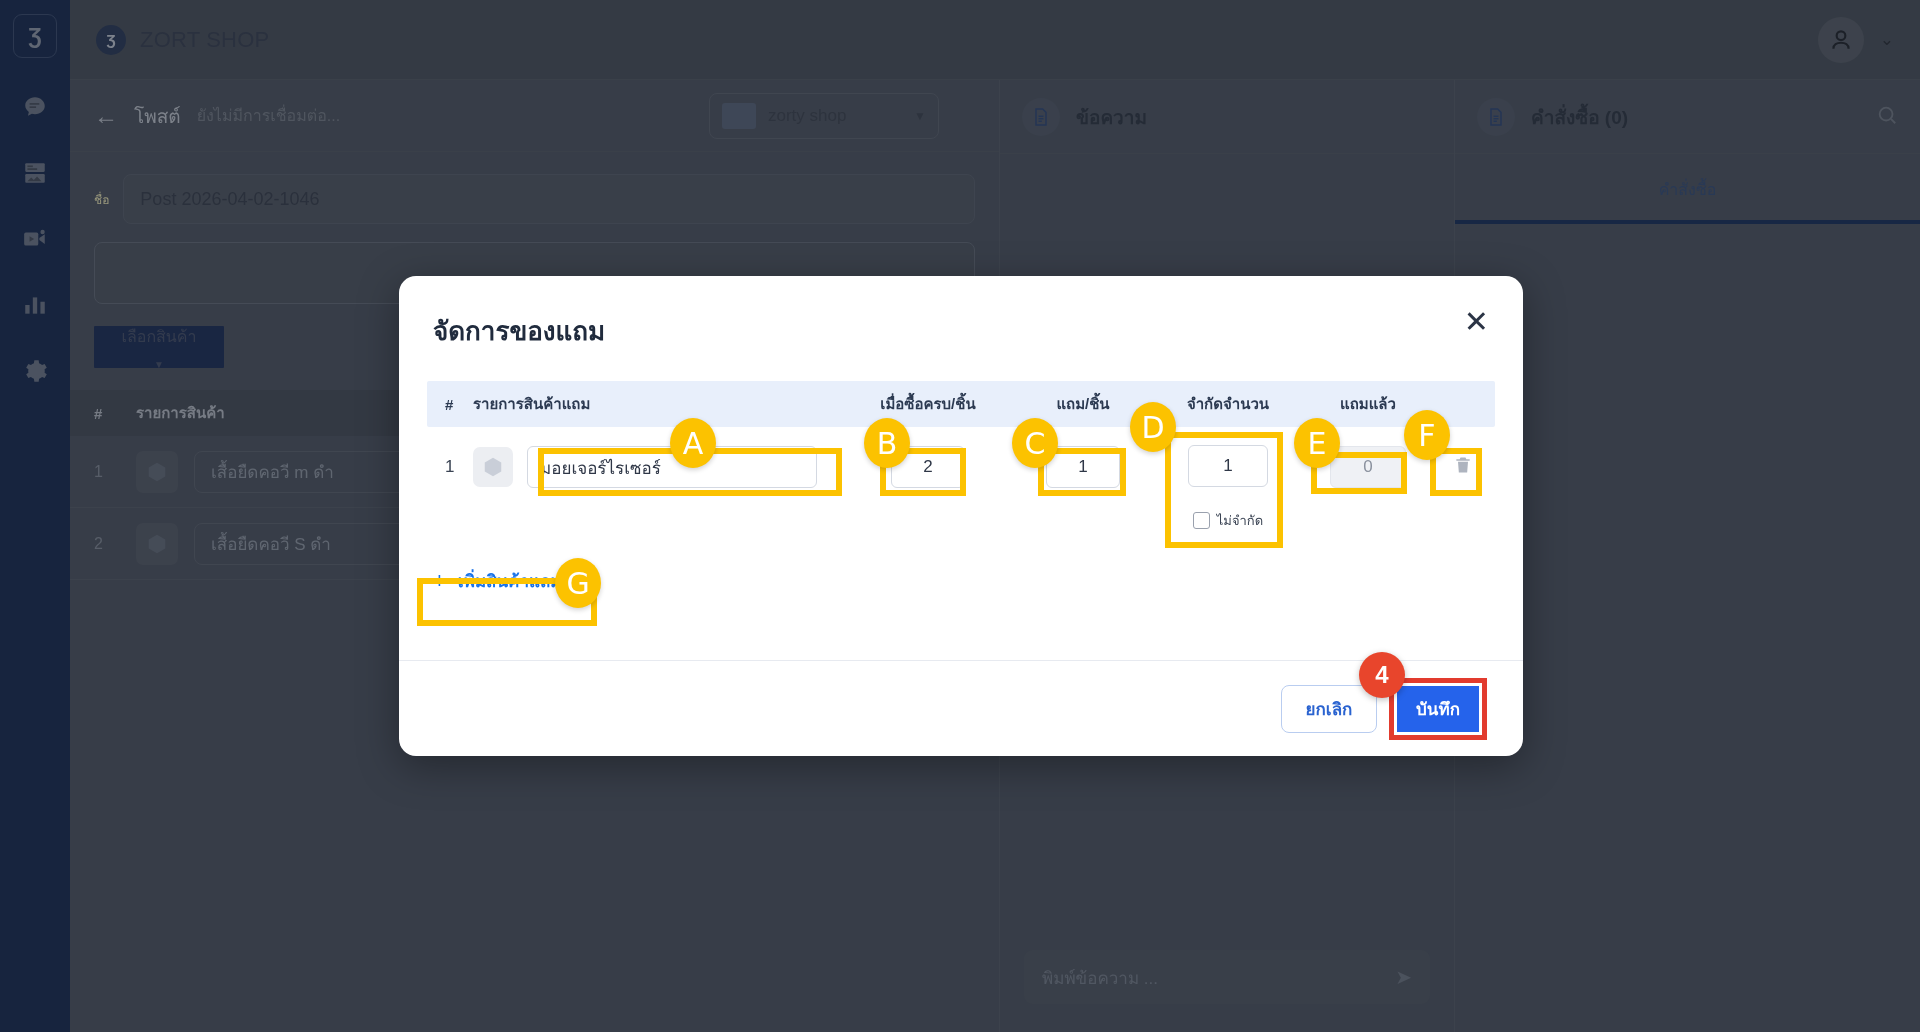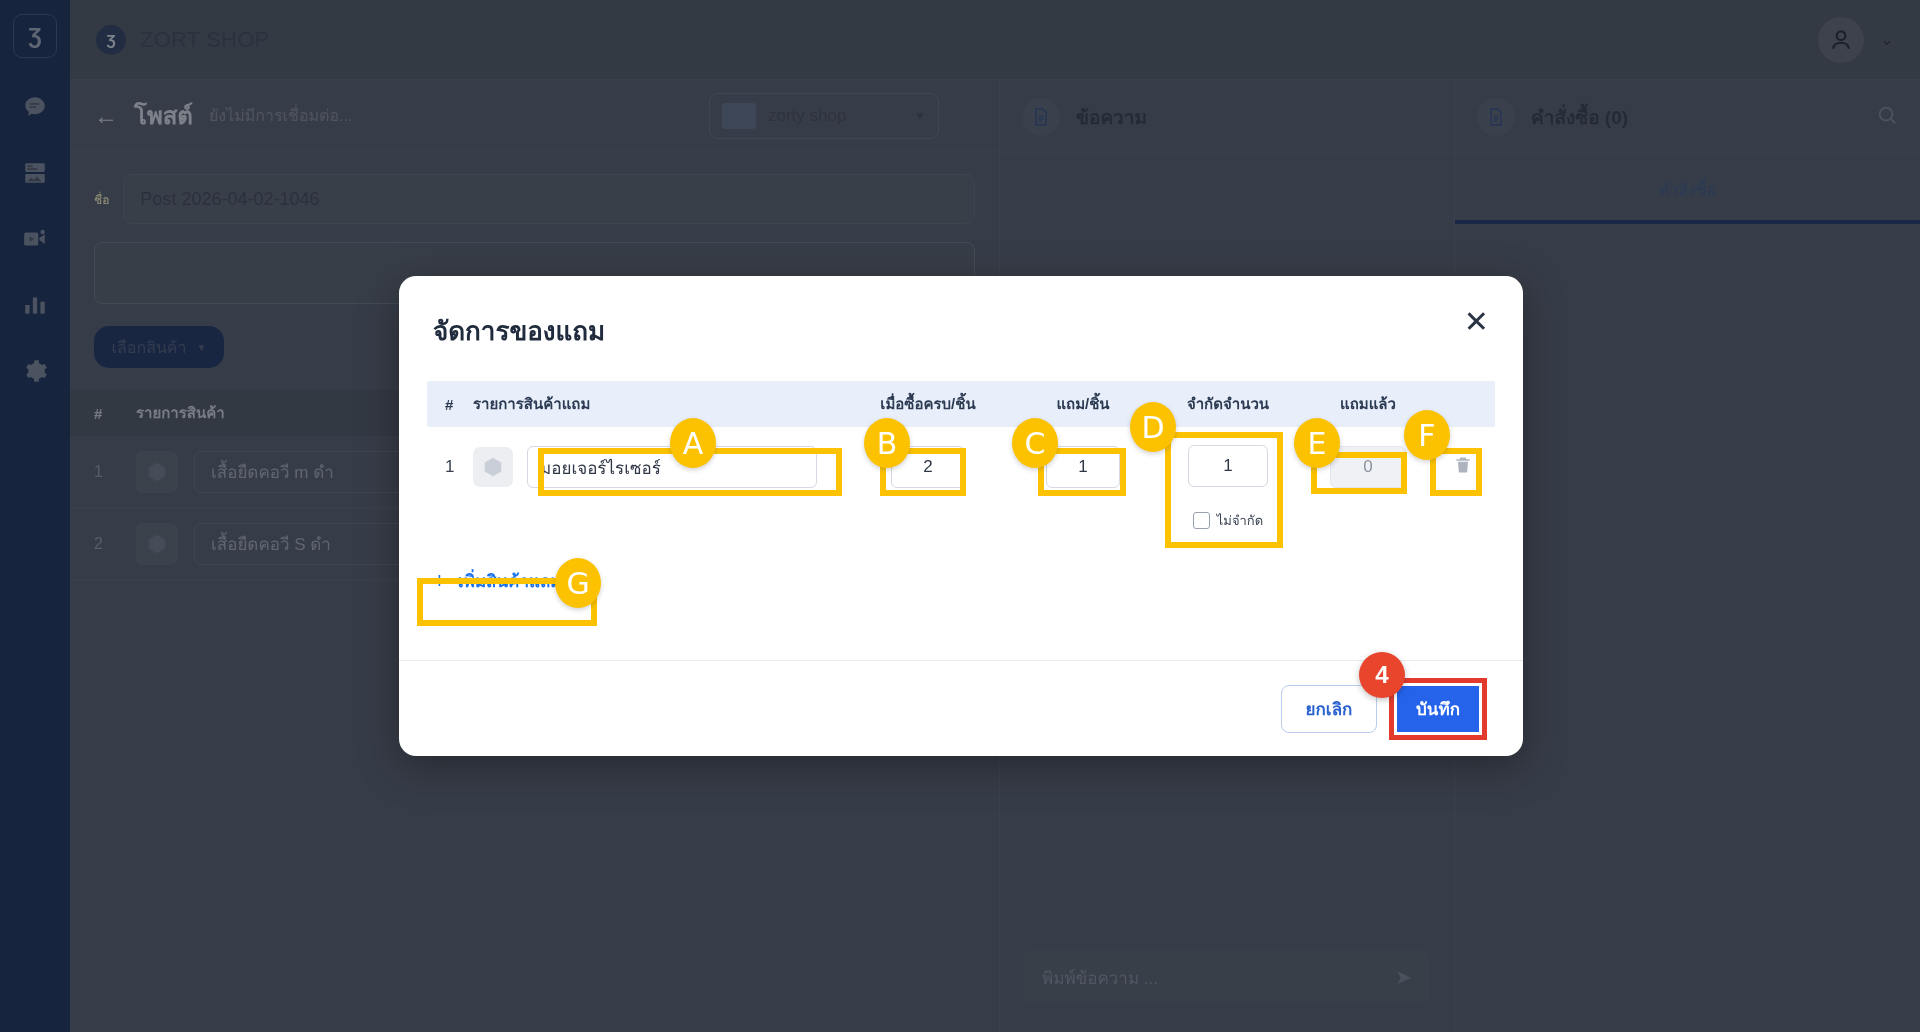--- a/index.html
+++ b/index.html
@@ -64,21 +64,21 @@
   .cols { position: absolute; left: 0; top: 80px; right: 0; bottom: 0; display: flex; }
   .col-left   { width: 930px; border-right: 1px solid #5a616d; position: relative; }
   .col-mid    { width: 455px; border-right: 1px solid #5a616d; position: relative; }
   .col-right  { flex: 1; position: relative; }
 
   .post-head {
     height: 72px; display: flex; align-items: center; gap: 16px;
     padding: 0 24px; border-bottom: 1px solid #565d69;
   }
   .back-arrow { color: #c9cfda; font-size: 24px; line-height: 1; }
-  .post-title { color: #ced4de; font-size: 24px; font-weight: 700; }
+  .post-title { color: #ced4de; font-size: 19px; font-weight: 400; }
   .post-sub { color: #7d8490; font-size: 16px; }
   .shop-select {
     margin-left: auto; margin-right: 36px;
     width: 230px; height: 46px; border: 1px solid #616876; border-radius: 8px;
     display: flex; align-items: center; padding: 0 12px; gap: 12px;
   }
   .shop-thumb { width: 34px; height: 26px; background: #5d6a82; border-radius: 3px; }
   .shop-name { color: #3f4654; font-size: 17px; }
   .shop-caret { margin-left: auto; color: #3f4654; font-size: 12px; }
 
@@ -88,23 +88,23 @@
   .inp-box {
     flex: 1; height: 50px; border: 1px solid #5e6573; border-radius: 8px;
     background: #555c69; display: flex; align-items: center; padding: 0 16px;
     color: #3a4150; font-size: 18px;
   }
   .desc-box {
     margin-top: 18px; height: 62px; border: 1px solid #6a7280; border-radius: 8px;
     background: #525966;
   }
   .pick-btn {
-    margin-top: 22px; width: 130px; height: 42px; border-radius: 15px;
+    margin-top: 22px; width: 130px; height: 42px; border-radius: 1px;
     background: #1b2e5c; color: #4a5570; font-size: 16px;
-    display: flex; align-items: center; justify-content: center; gap: 10px;
+    display: flex; align-items: center; justify-content: center; gap: 10px; flex-direction: column;
   }
   .pick-caret { font-size: 10px; }
 
   .bg-table { margin-top: 22px; }
   .bg-thead {
     height: 46px; background: #4a515d; display: flex; align-items: center;
     padding: 0 24px; color: #c3c9d4; font-size: 15px; font-weight: 700;
   }
   .bg-th-num { width: 42px; }
   .bg-tr {

